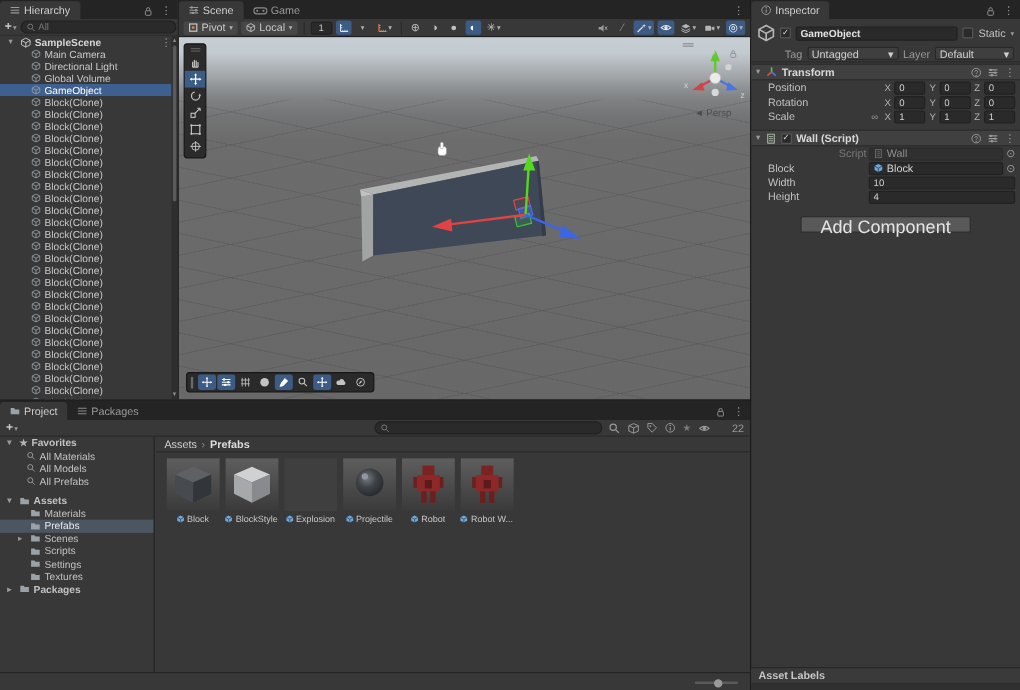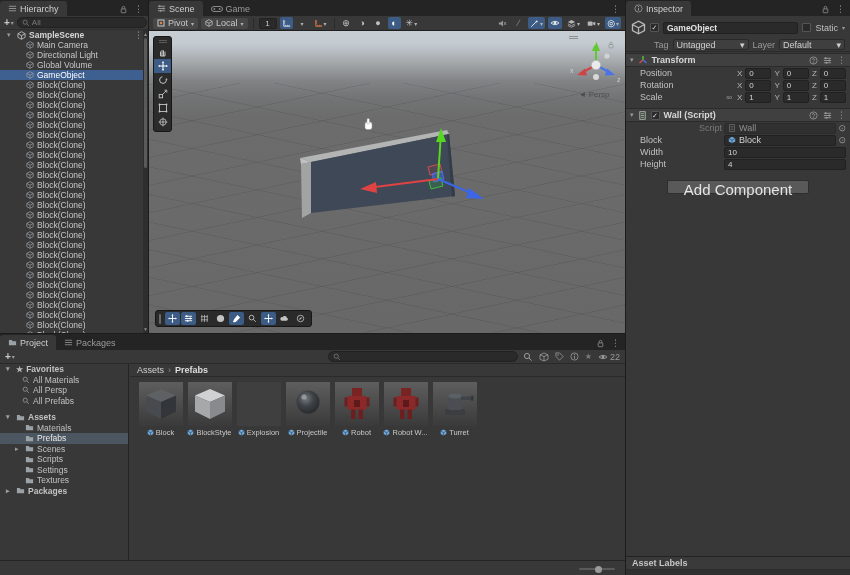--- a/index.html
+++ b/index.html
@@ -88,21 +88,21 @@
   .linkico{width:10px;color:#9a9a9a;font-size:8px;text-align:center;flex:none;}
   .addc{display:block;margin:10px auto 0 auto;width:142px;height:14px;background:#595959;border:1px solid #2e2e2e;border-radius:2px;color:#e4e4e4;font-size:15px;}
   .assetlabels{position:absolute;left:0;right:0;bottom:0;height:19px;background:#383838;border-top:1px solid #232323;}
   .assetlabels .bar{height:13px;display:flex;align-items:center;padding:0 6px;background:#3a3a3a;border-bottom:1px solid #2d2d2d;color:#c6c6c6;font-weight:bold;}
   .assetlabels .strip{height:6px;background:#303030;}
   
   .projectpanel{left:0;top:333px;width:625px;height:242px;border-top:1px solid #1c1c1c;}
   .projtools{position:absolute;left:0;top:16px;right:0;height:14px;background:#383838;border-bottom:1px solid #2a2a2a;display:flex;align-items:center;padding:0 5px;gap:5px;}
   .projtools .searchbox{flex:none;width:190px;margin-left:auto;}
   .ticons{display:flex;align-items:center;gap:6px;color:#9a9a9a;}
-  .eyecount{display:flex;align-items:center;gap:2px;color:#9a9a9a;}
+  .eyecount{display:flex;align-items:center;gap:18px;color:#9a9a9a;}
   .sidebar{position:absolute;left:0;top:30px;width:129px;bottom:15px;border-right:1px solid #242424;overflow:hidden;}
   .srow{display:flex;align-items:center;height:10.5px;gap:3px;padding-left:6px;color:#c2c2c2;font-size:8.5px;white-space:nowrap;}
   .srow .fold{width:7px;font-size:7px;color:#9a9a9a;flex:none;}
   .srow.child{padding-left:22px;}
   .srow.sel{background:#4c5661;color:#e8e8e8;}
   .srow.rootlbl{font-weight:bold;}
   .sgap{height:6px;}
   .content{position:absolute;left:130px;top:30px;right:0;bottom:15px;}
   .breadcrumb{height:13px;display:flex;align-items:center;gap:4px;padding:0 7px;background:#383838;border-bottom:1px solid #2a2a2a;}
   .breadcrumb .cur{font-weight:bold;color:#dedede;}
@@ -937,21 +937,21 @@
         <div class="srow child">
       <svg width="8" height="8">
             <use href="#sym-search" style="color:#9a9a9a"></use>
           </svg>
       <span>All Materials</span>
         </div>
         <div class="srow child">
       <svg width="8" height="8">
             <use href="#sym-search" style="color:#9a9a9a"></use>
           </svg>
-      <span>All Persp</span>
+      <span>All Models</span>
         </div>
         <div class="srow child">
       <svg width="8" height="8">
             <use href="#sym-search" style="color:#9a9a9a"></use>
           </svg>
       <span>All Prefabs</span>
         </div>
         <div class="sgap"></div>
     <div class="srow rootlbl">
     <span class="fold">▾</span>
@@ -1091,35 +1091,20 @@
               <rect x="17" y="6" width="10" height="8" fill="#7a2323"></rect>
               <rect x="19" y="18" width="6" height="7" fill="#5d1a1a"></rect>
             </svg>
       <span class="tlabel">
         <svg width="7" height="7" style="flex:none">
                 <use href="#sym-cube-fill" style="color:#6fa8dc"></use>
               </svg>
         <span>Robot W...</span>
             </span>
     </div>
-    <div class="tile">
-      <svg class="thumb" viewBox="0 0 44 44">
-              <rect x="12" y="27" width="20" height="6" rx="2" fill="#3a3d41"></rect>
-              <rect x="15" y="14" width="14" height="14" rx="2" fill="#4a4e53"></rect>
-              <ellipse cx="22" cy="14" rx="7" ry="2.6" fill="#5b6066"></ellipse>
-              <rect x="28" y="14.5" width="12" height="3.4" fill="#3f4347"></rect>
-              <rect x="38" y="13.8" width="2.5" height="4.8" fill="#34373b"></rect>
-            </svg>
-      <span class="tlabel">
-        <svg width="7" height="7" style="flex:none">
-                <use href="#sym-cube-fill" style="color:#6fa8dc"></use>
-              </svg>
-        <span>Turret</span>
-            </span>
-    </div>
         </div>
     </div>
     <div class="projfoot">
       <div class="zoomslider">
           <span class="knob"></span>
         </div>
     </div>
   </div>
 
 </div>

